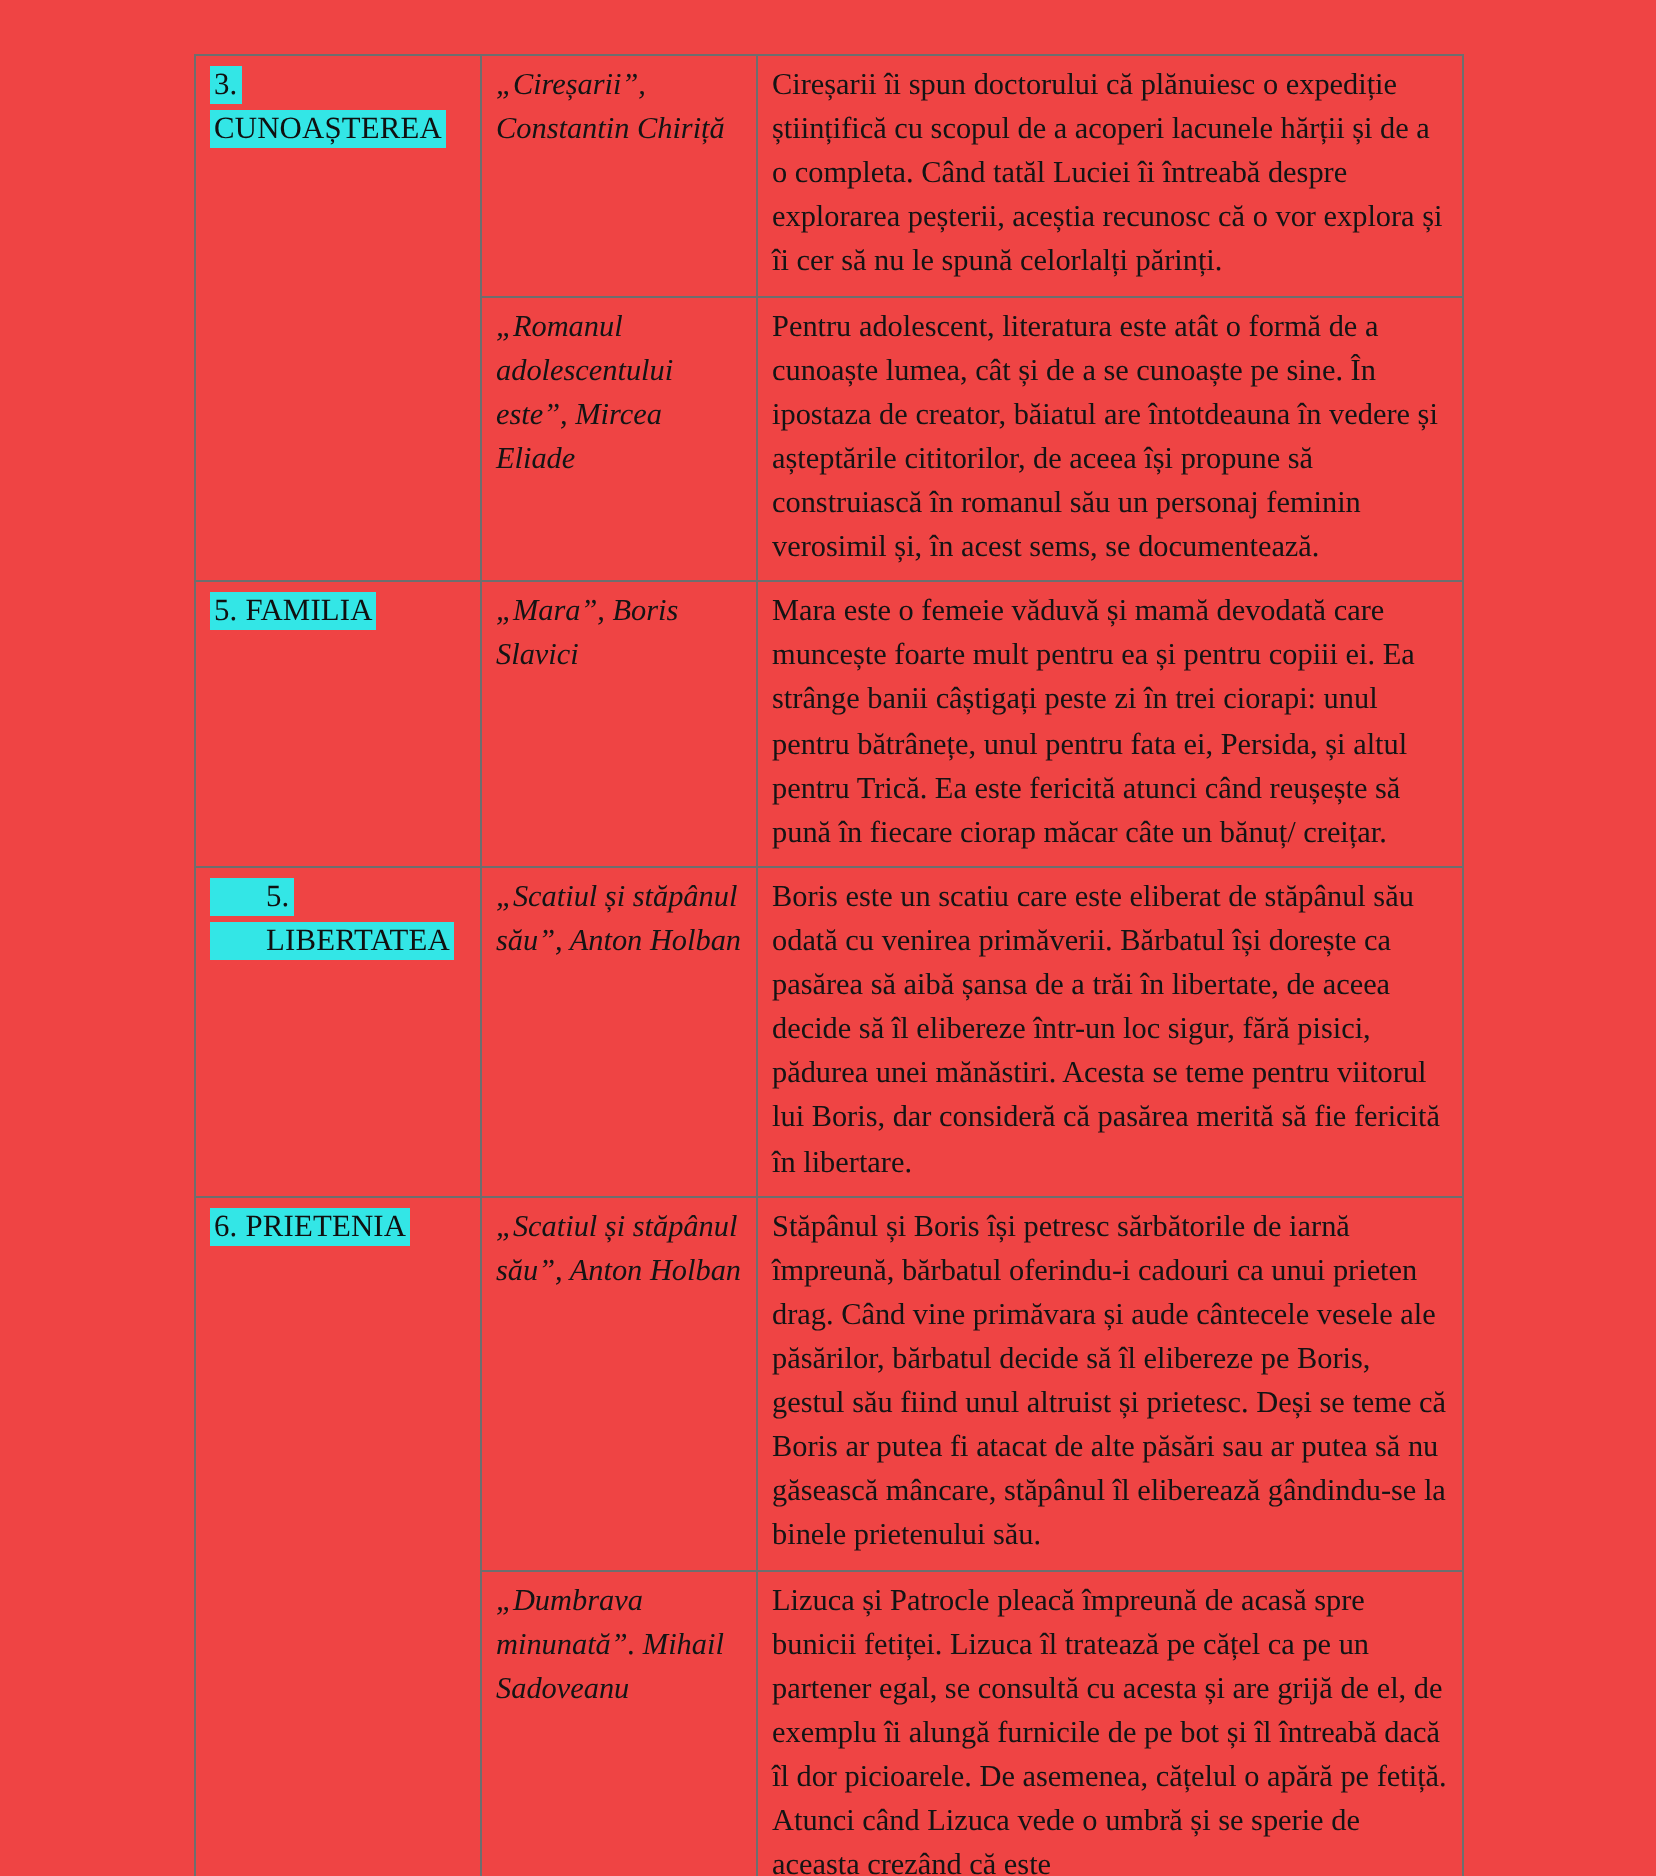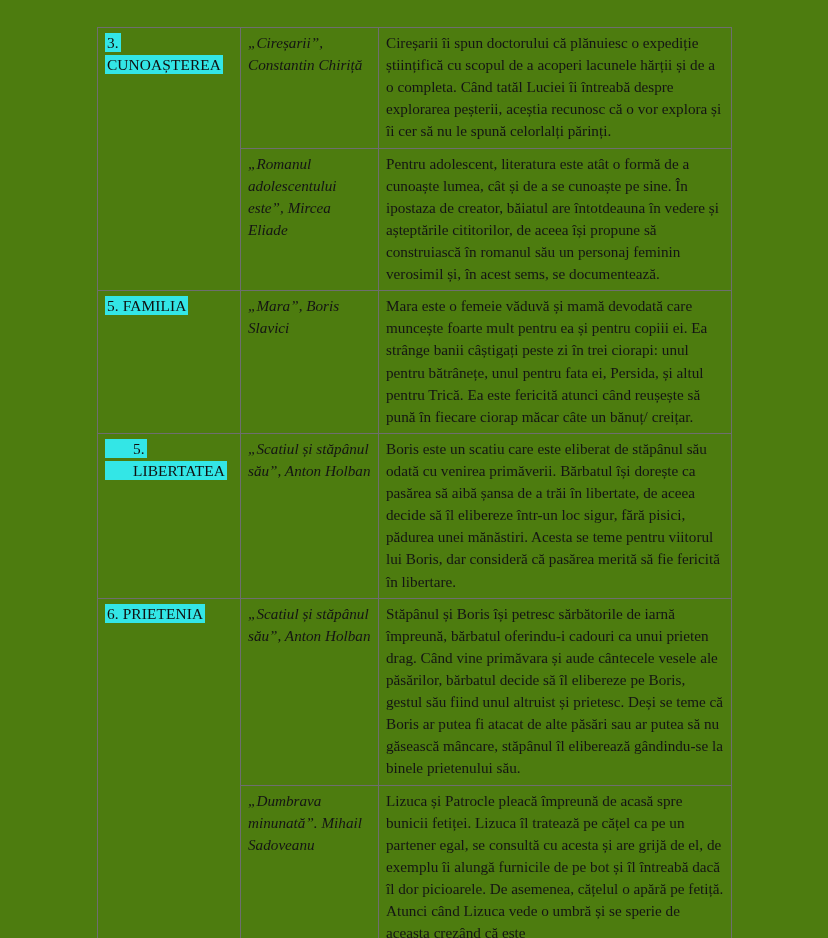--- a/index.html
+++ b/index.html
@@ -15,21 +15,21 @@
     font-family: "Liberation Serif", serif;
     color: #1a1a1a;
   }
 
   #doc-page {
     position: absolute;
     left: 0;
     top: 0;
     width: 828px;
     height: 938px;
-    background: #4d7c0f;
+    background: #ef4444;
   }
 
   #themes-table {
     position: absolute;
     left: 97px;
     top: 27px;
     width: 634px;
     border-collapse: collapse;
     table-layout: fixed;
   }

